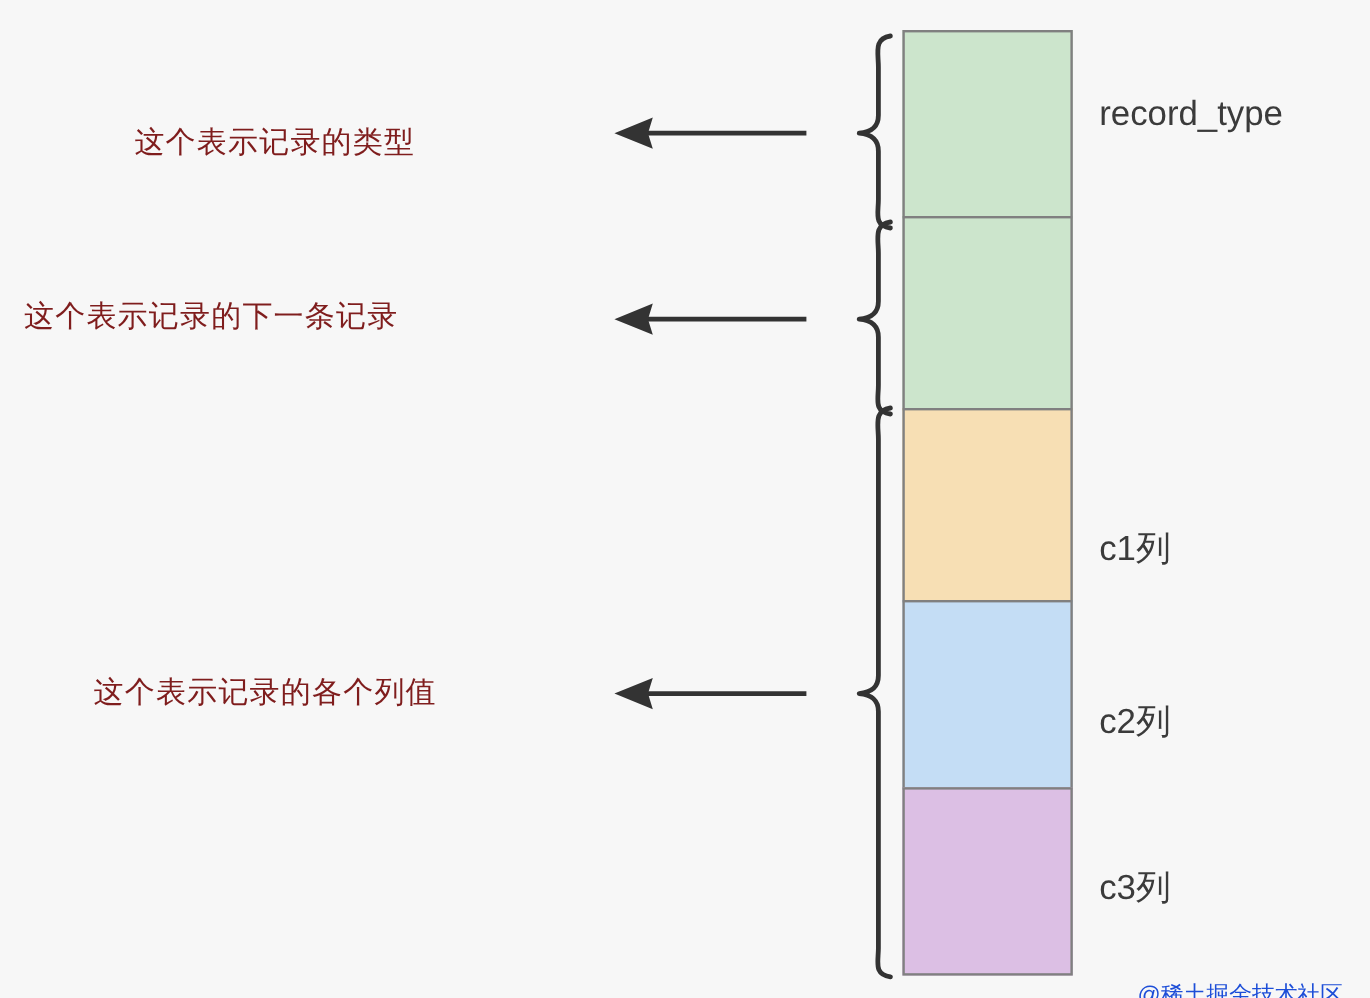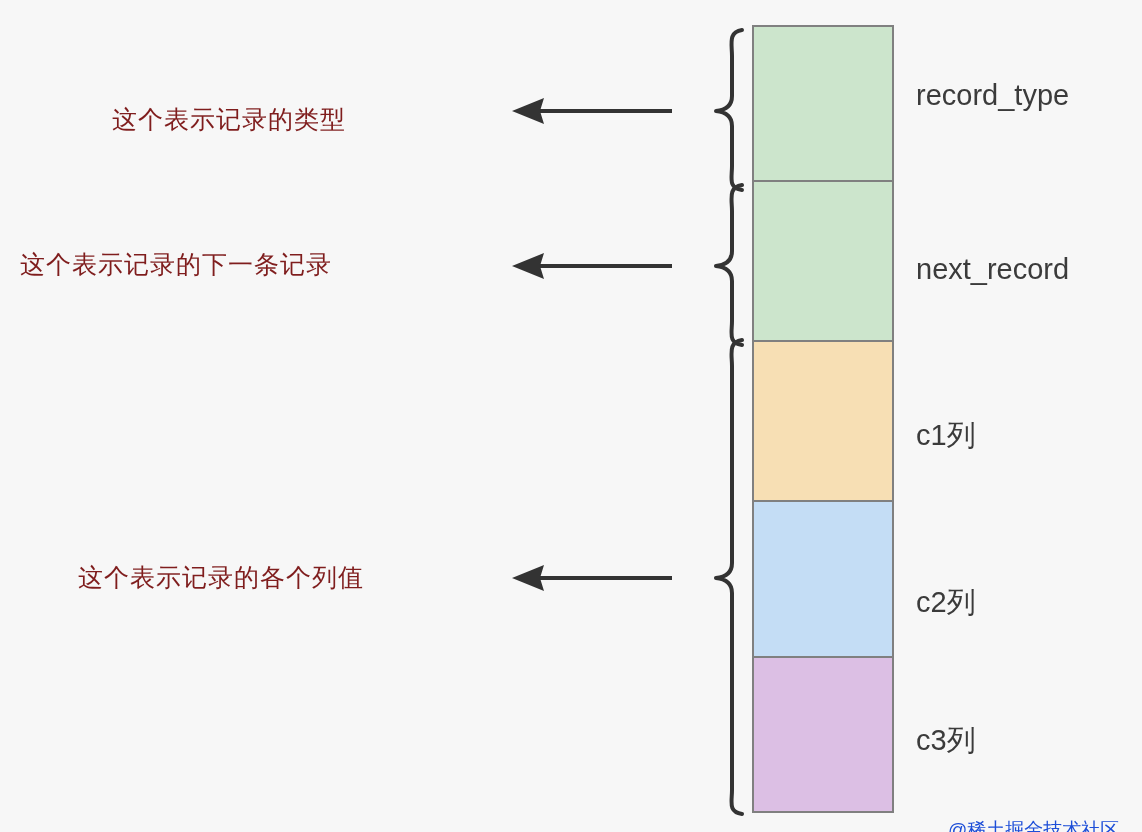--- a/index.html
+++ b/index.html
@@ -46,21 +46,21 @@
   .field-name {
     position: absolute;
     left: 916px;
     color: #3b3b3b;
     font-size: 29px;
     line-height: 1;
     white-space: nowrap;
   }
   .name-0 { top: 81px; }
   .name-1 { top: 255px; }
-  .name-2 { top: 421px; }
+  .name-2 { top: 444px; }
   .name-3 { top: 588px; }
   .name-4 { top: 726px; }
 
   
   .annotation {
     position: absolute;
     color: #7f1d1d;
     font-size: 25px;
     line-height: 1;
     white-space: nowrap;
@@ -98,21 +98,20 @@
 
   <div class="record-stack">
     <div class="record-field field-0"></div>
     <div class="record-field field-1"></div>
     <div class="record-field field-2"></div>
     <div class="record-field field-3"></div>
     <div class="record-field field-4"></div>
   </div>
 
   <div class="field-name name-0">record_type</div>
-  <div class="field-name name-1">next_record</div>
   <div class="field-name name-2">c1列</div>
   <div class="field-name name-3">c2列</div>
   <div class="field-name name-4">c3列</div>
 
   <div class="annotation ann-0">这个表示记录的类型</div>
   <div class="annotation ann-2">这个表示记录的各个列值</div>
   <div class="annotation ann-1">这个表示记录的下一条记录</div>
 
   <svg id="overlay" viewBox="0 0 1142 832">
 

